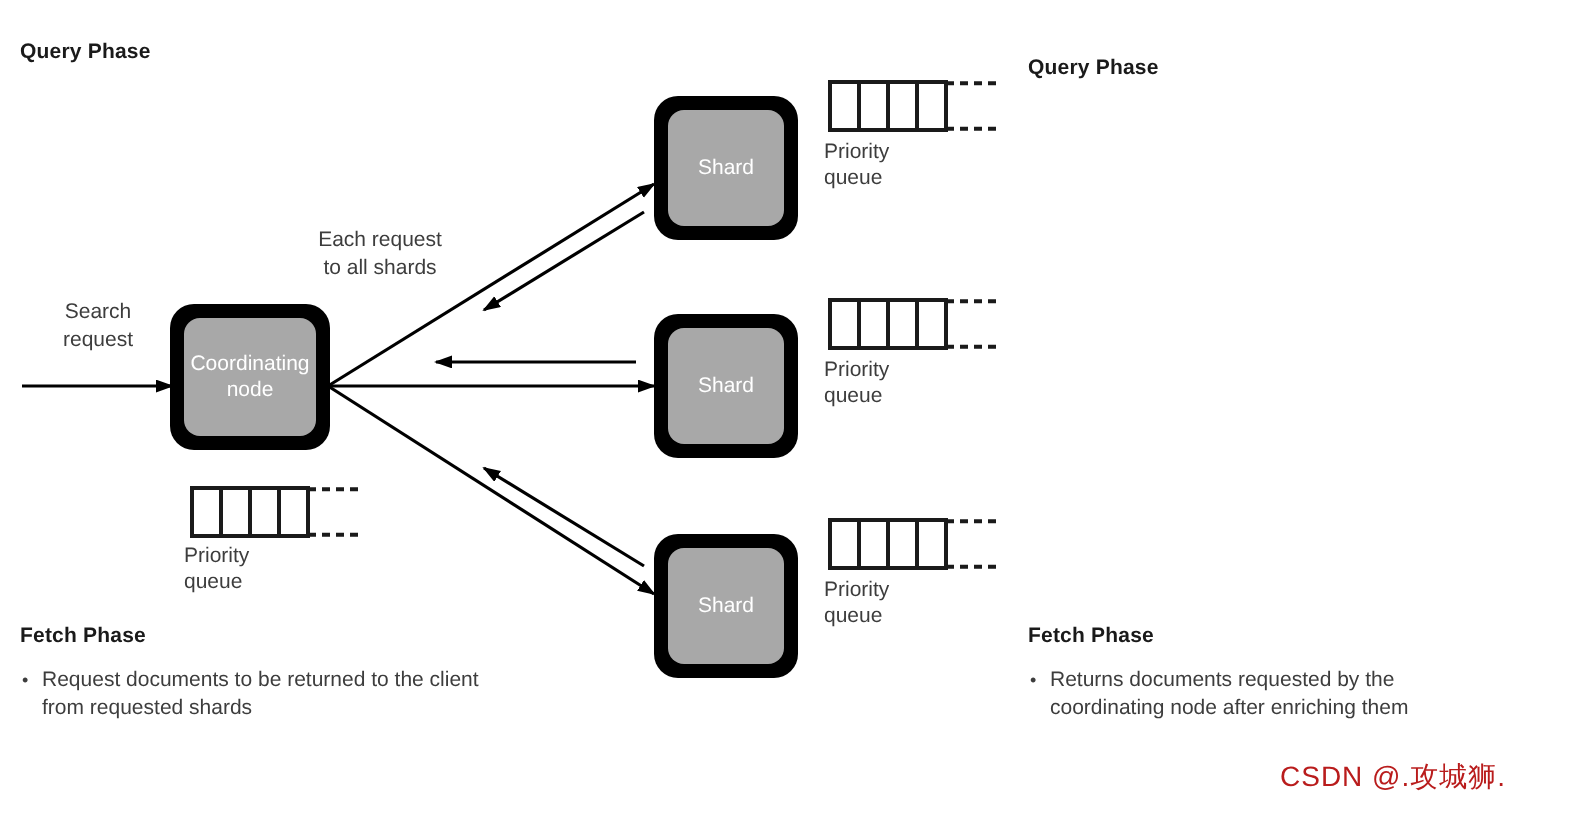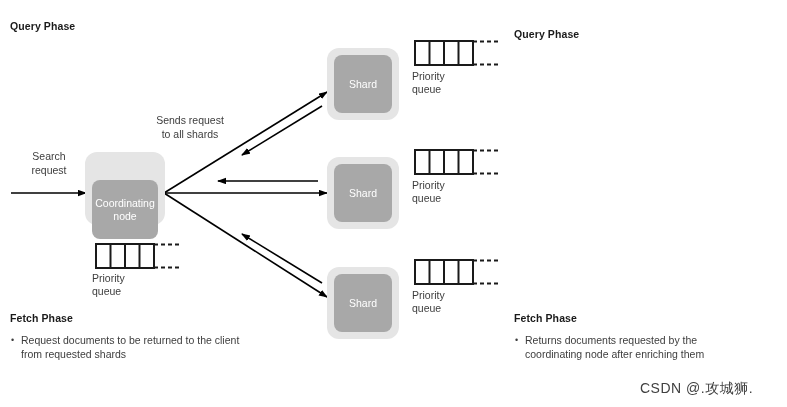--- a/index.html
+++ b/index.html
@@ -46,21 +46,21 @@
     position: absolute;
     left: 1px;
     top: -0.5px;
     font-size: 9px;
     color: #3d3d3d;
   }
 
   
   .node-outer {
     position: absolute;
-    background: #e5e5e5;
+    background: #000000;
     border-radius: 12px;
     box-sizing: border-box;
     padding: 7px;
   }
   .node-inner {
     width: 100%;
     height: 100%;
     background: #a8a8a8;
     border-radius: 8px;
     display: flex;
@@ -103,21 +103,21 @@
     top: 0;
     width: 787px;
     height: 407px;
     pointer-events: none;
   }
 
   
   .watermark {
     position: absolute;
     font-size: 14px;
-    color: #404040;
+    color: #b91c1c;
     white-space: nowrap;
     letter-spacing: 0.5px;
   }
 </style>
 </head>
 <body>
 
 <div id="canvas">
 
   <div class="phase-title" style="left:10px; top:20px;">Query Phase</div>
@@ -172,25 +172,25 @@
     </g>
 
     <g>
       <line x1="322" y1="283" x2="242" y2="234" stroke="#000000" stroke-width="1.6" marker-end="url(#ah)"></line>
     </g>
   </svg>
 
   <div class="diagram-label" style="left:18px; top:150px; width:62px;">Search
 request</div>
 
-  <div class="diagram-label" style="left:144px; top:114px; width:92px;">Sends request
+  <div class="diagram-label" style="left:144px; top:114px; width:92px;">Each request
 to all shards</div>
 
   <div class="node-outer" style="left:85px; top:152px; width:80px; height:73px;">
-    <div class="node-inner" style="white-space: pre-line; margin-top: 21px;">Coordinating
+    <div class="node-inner" style="white-space: pre-line;">Coordinating
 node</div>
   </div>
 
   <div class="queue" style="left:95px; top:243px;">
     <svg width="86" height="26" viewBox="0 0 86 26" xmlns="http://www.w3.org/2000/svg">
       <rect x="1" y="1" width="58" height="24" fill="#ffffff" stroke="#1a1a1a" stroke-width="2"></rect>
       <line x1="15.5" y1="1" x2="15.5" y2="25" stroke="#1a1a1a" stroke-width="2"></line>
       <line x1="30" y1="1" x2="30" y2="25" stroke="#1a1a1a" stroke-width="2"></line>
       <line x1="44.5" y1="1" x2="44.5" y2="25" stroke="#1a1a1a" stroke-width="2"></line>
       <line x1="59" y1="1.6" x2="84" y2="1.6" stroke="#1a1a1a" stroke-width="2" stroke-dasharray="4 3"></line>

